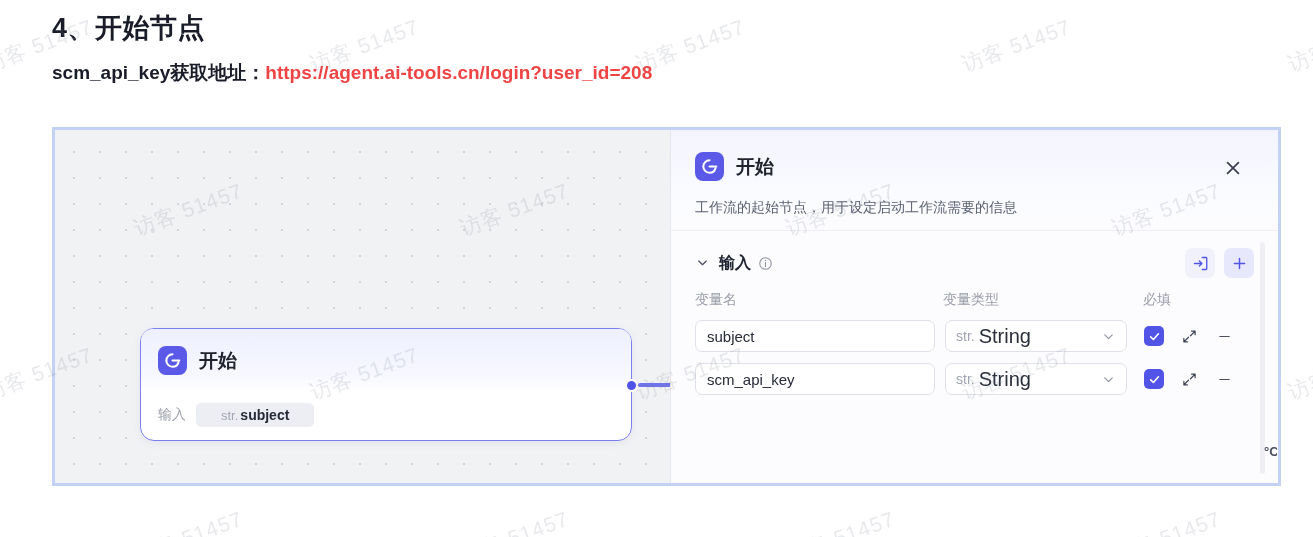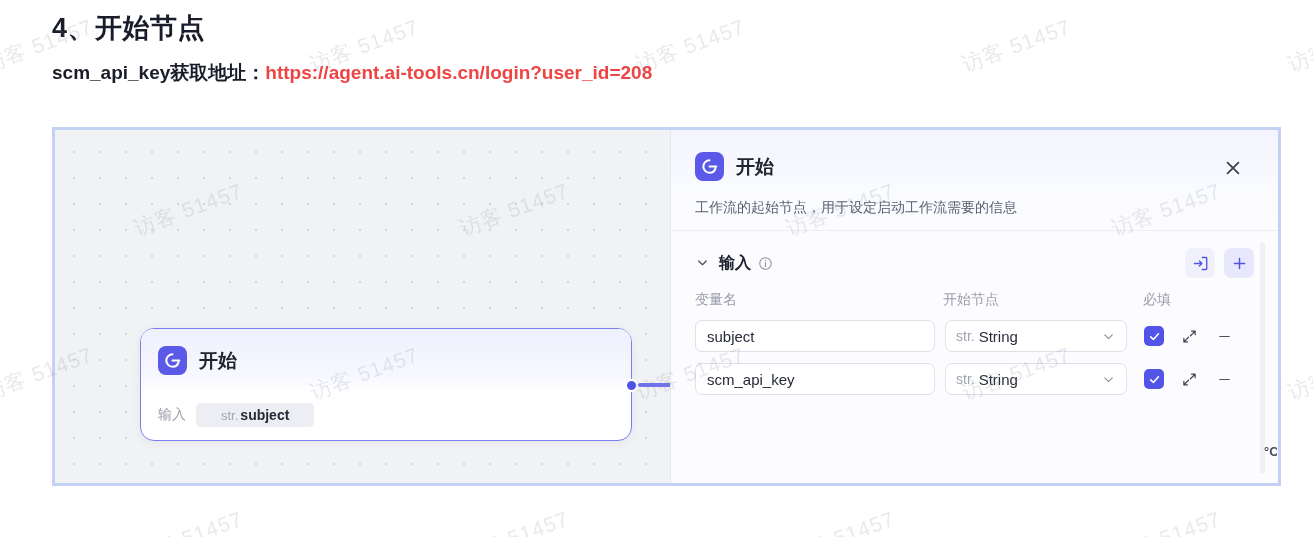--- a/index.html
+++ b/index.html
@@ -313,21 +313,21 @@
     padding: 0 10px;
     box-sizing: border-box;
     cursor: pointer;
   }
   .select-str {
     font-size: 14px;
     color: #a0a3b1;
     margin-right: 4px;
   }
   .select-val {
-    font-size: 15px;
+    font-size: 20px;
     color: #2a2e3b;
   }
   .select-caret {
     margin-left: auto;
     color: #8d91a1;
     display: flex;
   }
   .checkbox {
     width: 20px;
     height: 20px;
@@ -452,21 +452,21 @@
           <span class="icon-btn accent">
             <svg width="17" height="17" viewBox="0 0 24 24" fill="none">
               <path d="M12 4.8v14.4M4.8 12h14.4" stroke="#5254e8" stroke-width="2.1" stroke-linecap="round"></path>
             </svg>
           </span>
         </span>
       </div>
 
       <div class="col-heads">
         <span class="c-name">变量名</span>
-        <span class="c-type">开始节点</span>
+        <span class="c-type">变量类型</span>
         <span class="c-req">必填</span>
       </div>
 
       <div class="var-row">
         <input class="text-input" type="text" value="subject" style="">
         <span class="select-box">
           <span class="select-str">str.</span>
           <span class="select-val">String</span>
           <span class="select-caret">
             <svg width="15" height="15" viewBox="0 0 24 24" fill="none">

